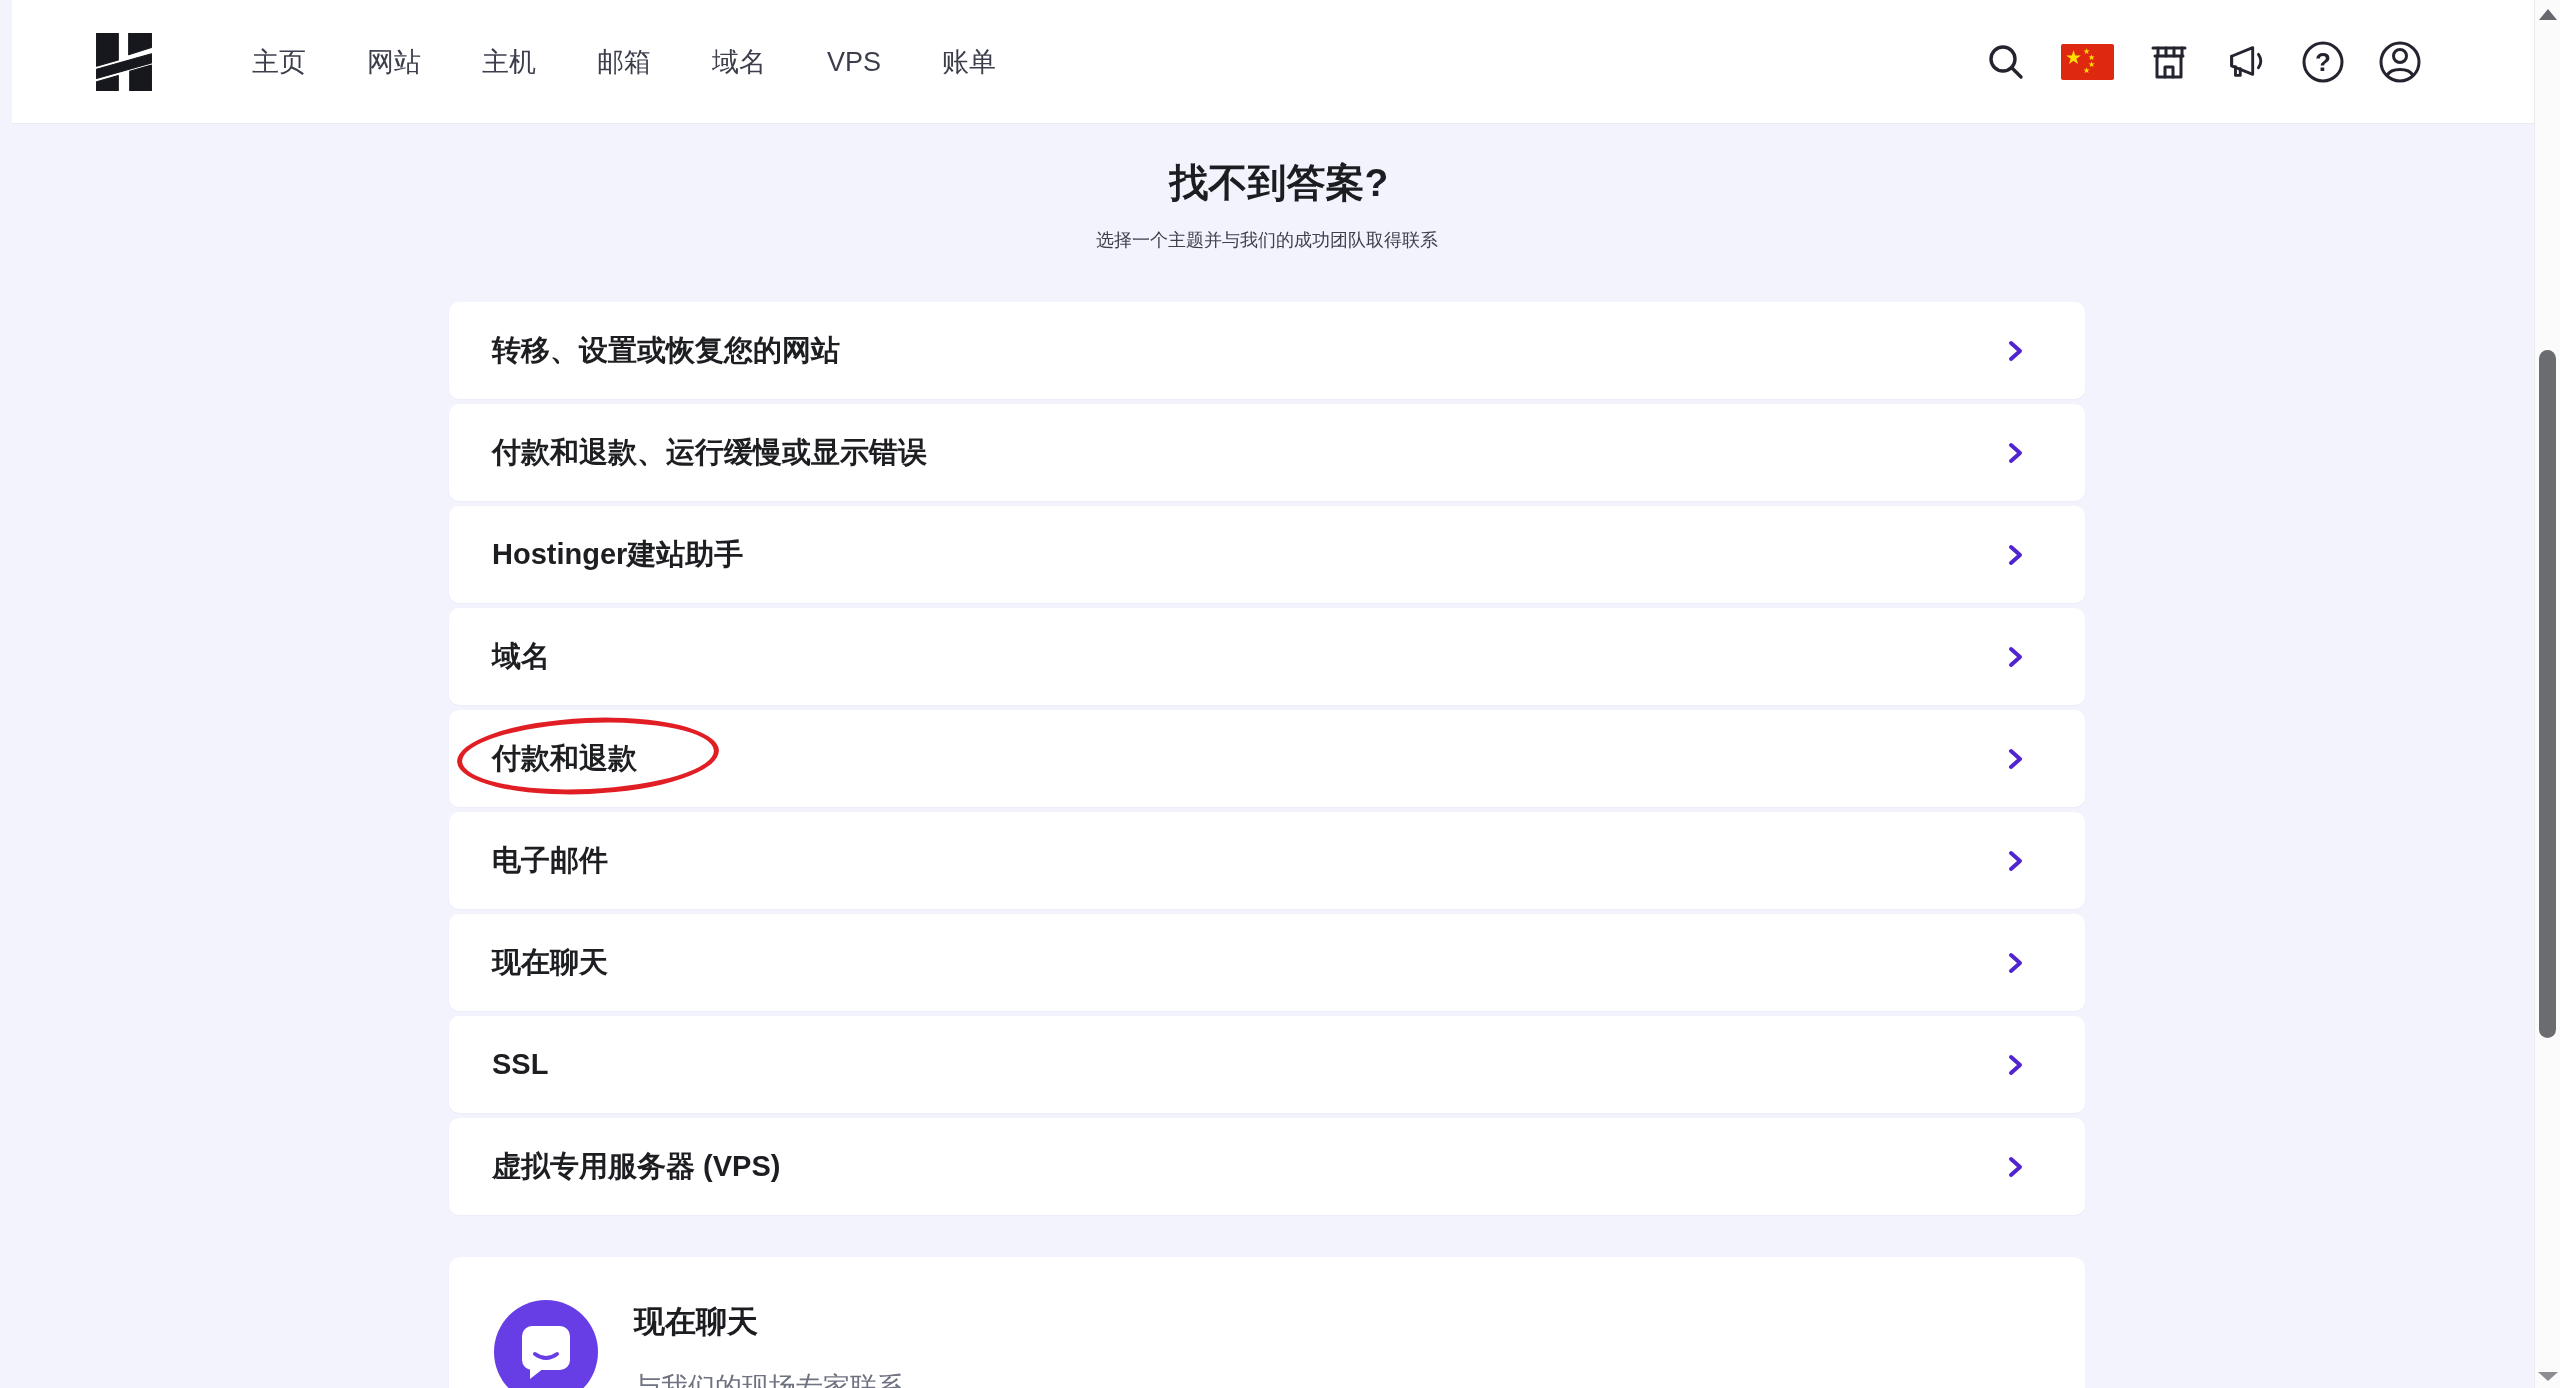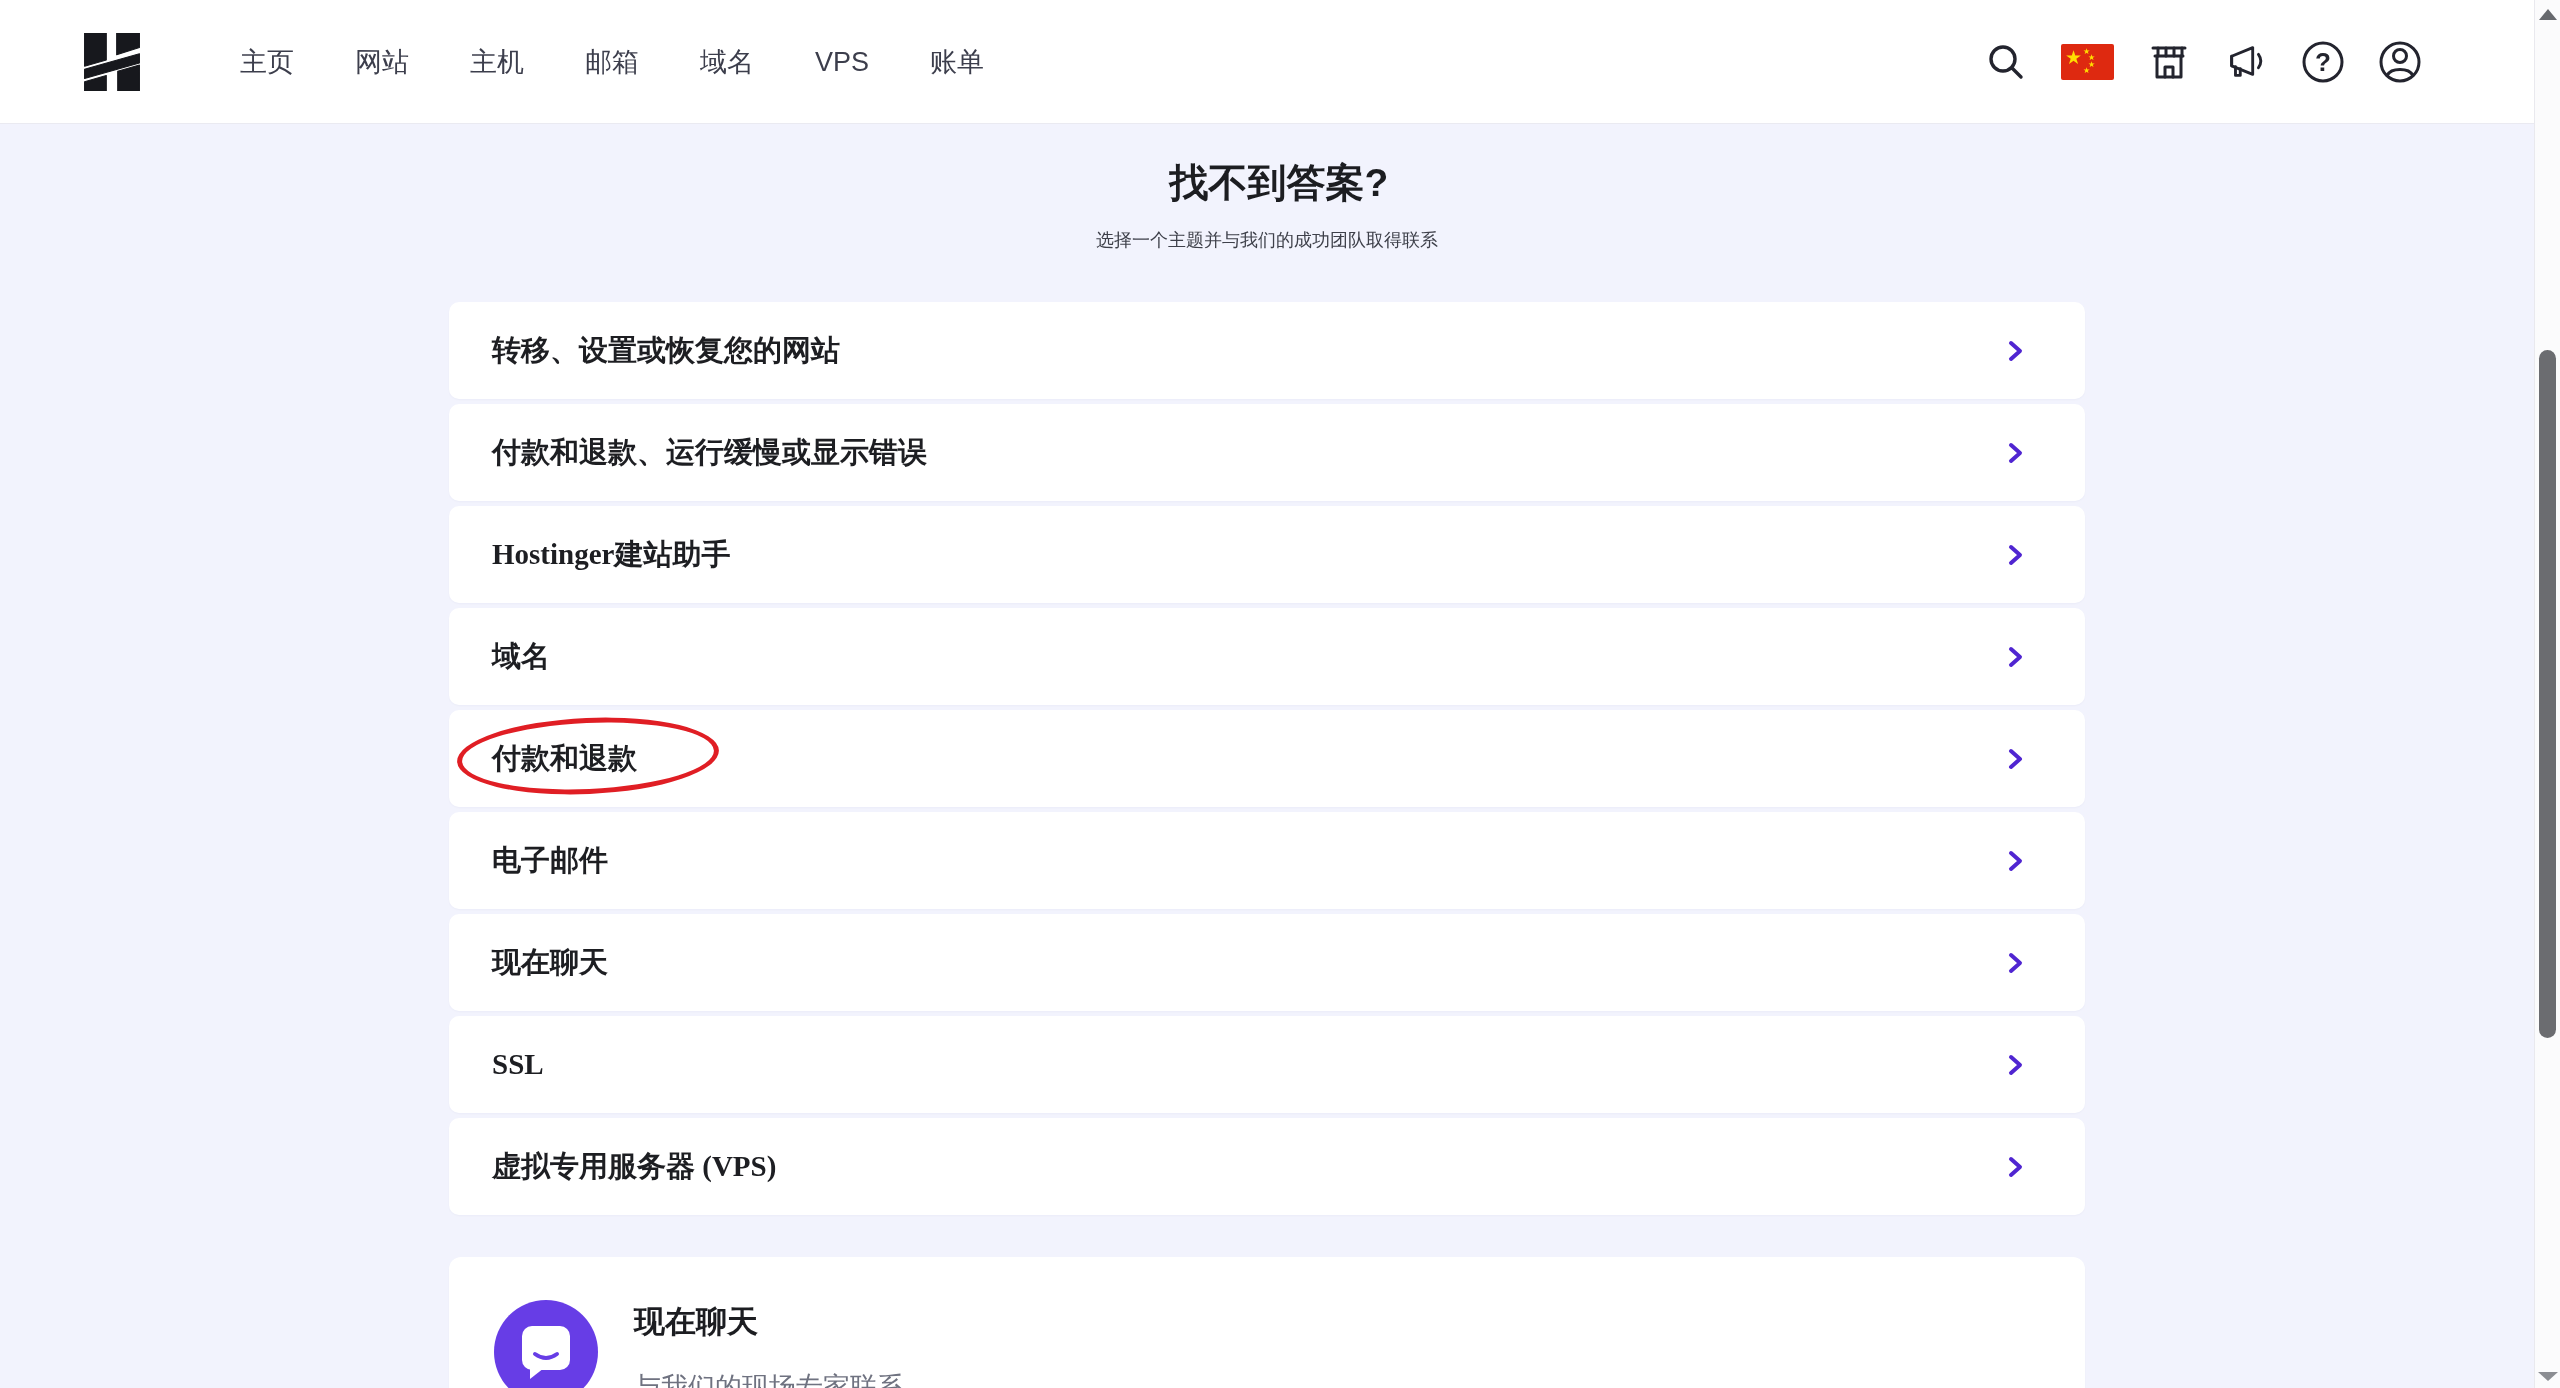--- a/index.html
+++ b/index.html
@@ -19,40 +19,40 @@
     font-family:"Liberation Sans","DejaVu Sans",sans-serif;
   }
   
   .scrollbar{position:absolute;top:0;right:0;width:26px;height:1388px;background:#fbfbfc;border-left:1px solid #e9e9ee;z-index:50;}
   .sb-up{position:absolute;top:9px;left:4px;width:0;height:0;border-left:9px solid transparent;border-right:9px solid transparent;border-bottom:11px solid #66686d;}
   .sb-down{position:absolute;bottom:7px;left:3px;width:0;height:0;border-left:10px solid transparent;border-right:10px solid transparent;border-top:9px solid #8b8d92;}
   .sb-thumb{position:absolute;top:350px;left:4px;width:17px;height:688px;border-radius:9px;background:#6b6c70;}
   
   .page{position:absolute;top:0;left:0;right:26px;bottom:0;}
   
-  .header{position:absolute;top:0;left:0;right:0;height:124px;background:#ffffff;border-bottom:1px solid #eaeaf1;}
+  .header{position:absolute;top:0;left:12px;right:0;height:124px;background:#ffffff;border-bottom:1px solid #eaeaf1;}
   .logo{position:absolute;left:84px;top:33px;width:56px;height:58px;}
   .logo svg{width:100%;height:100%;}
   .nav{position:absolute;left:240px;top:0;height:124px;display:flex;align-items:center;gap:61px;}
   .nav-item{font-size:27px;color:var(--nav-ink);cursor:pointer;white-space:nowrap;}
   .header-icons{position:absolute;right:112px;top:0;height:124px;display:flex;align-items:center;gap:33px;}
   .hicon{width:44px;height:44px;display:flex;align-items:center;justify-content:center;color:#23242e;cursor:pointer;}
   .hicon svg{display:block;}
   .flag{width:53px;height:36px;border-radius:2px;overflow:hidden;}
   
   .main{position:absolute;top:124px;left:0;right:0;bottom:0;padding-top:36px;}
   .hero-title{text-align:center;font-size:39px;line-height:46px;font-weight:bold;color:#1c1d21;margin:0;padding-left:24px;}
   .hero-sub{text-align:center;font-size:18px;line-height:32px;color:#3e404a;margin:18px 0 0 0;}
   .topics{width:1636px;margin:46px auto 0 auto;}
   .topic-row{
     position:relative;height:97px;margin-bottom:5px;background:#ffffff;border-radius:10px;
     display:flex;align-items:center;justify-content:space-between;
     padding:0 56px 0 43px;cursor:pointer;box-shadow:0 1px 2px rgba(40,40,80,0.03);
   }
-  .topic-label{font-size:29px;font-weight:bold;color:var(--ink);font-family:Liberation Serif, serif;}
+  .topic-label{font-size:29px;font-weight:bold;color:var(--ink);}
   .chevron{width:28px;height:28px;color:var(--chevron);flex:none;}
   .chevron svg{width:28px;height:28px;}
   .annotation{display:none;}
   .topic-row.annotated .annotation{
     display:block;position:absolute;left:8px;top:8px;width:262px;height:76px;
     border:5px solid var(--annotation);border-radius:50%;transform:rotate(-2.5deg);pointer-events:none;
   }
   
   .chat-card{position:relative;width:1636px;margin:42px auto 0 auto;height:230px;background:#ffffff;border-radius:12px;box-shadow:0 1px 2px rgba(40,40,80,0.03);}
   .chat-avatar{position:absolute;left:45px;top:43px;width:104px;height:104px;border-radius:50%;background:var(--accent);display:flex;align-items:center;justify-content:center;}

